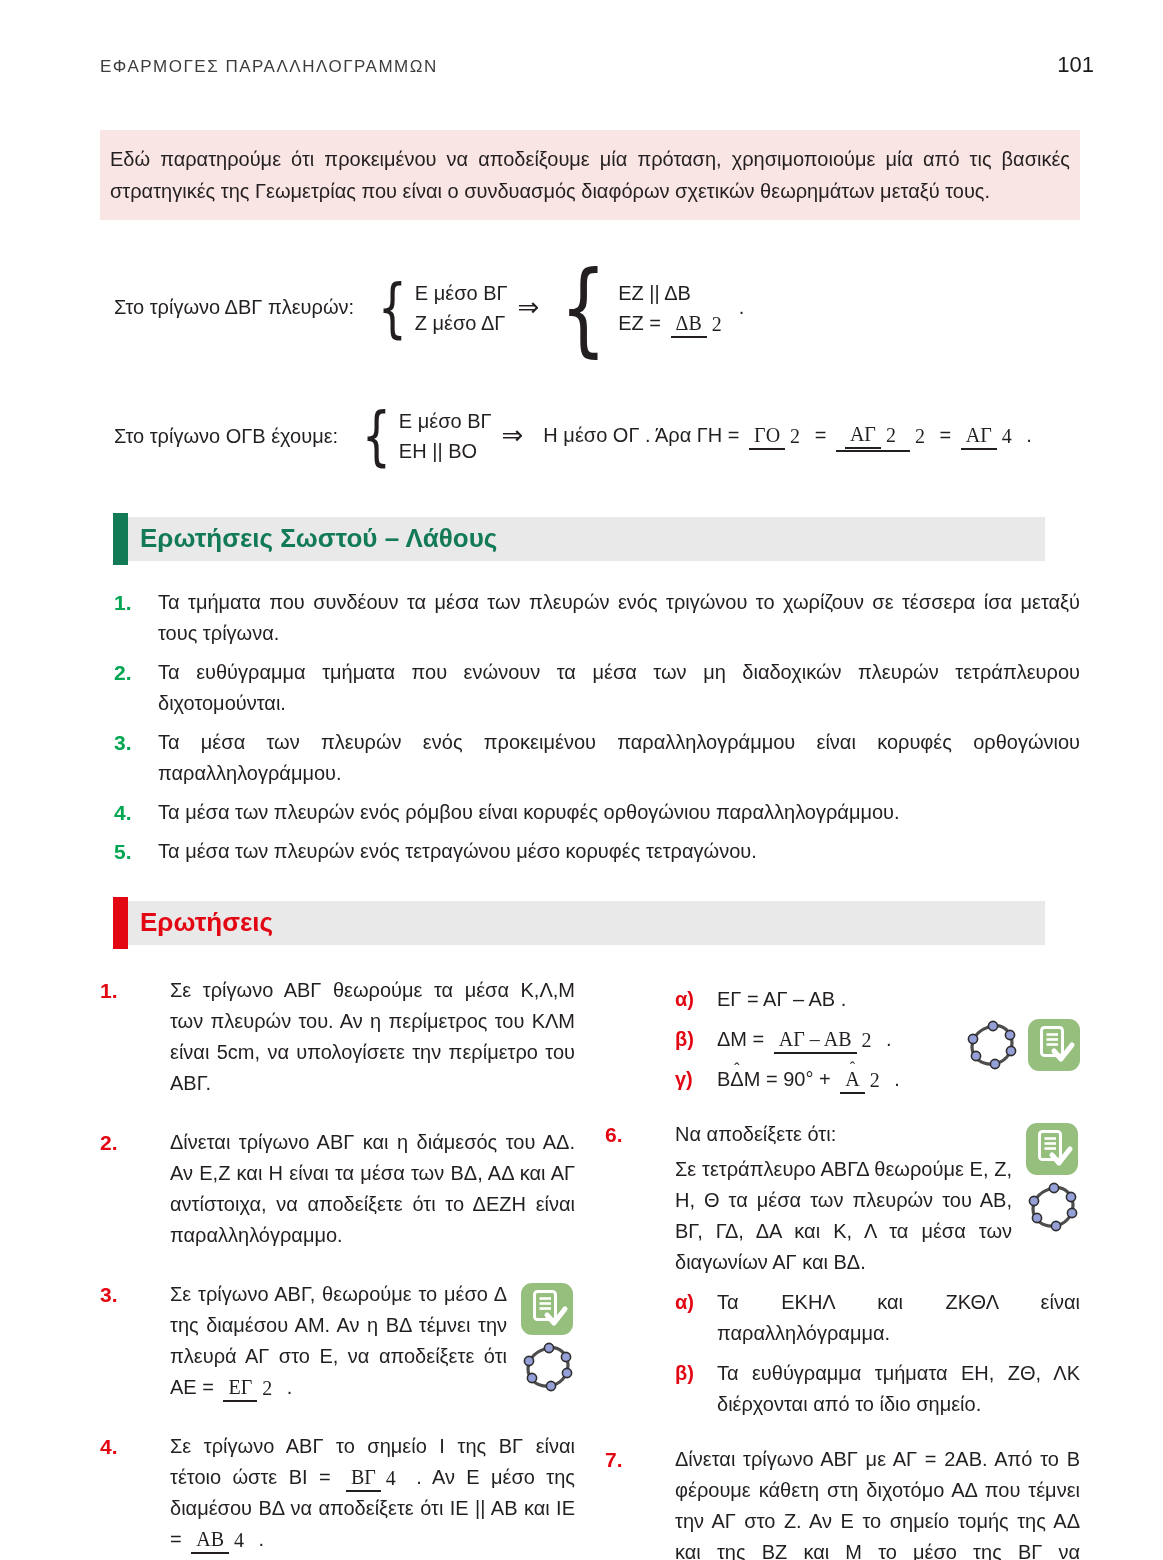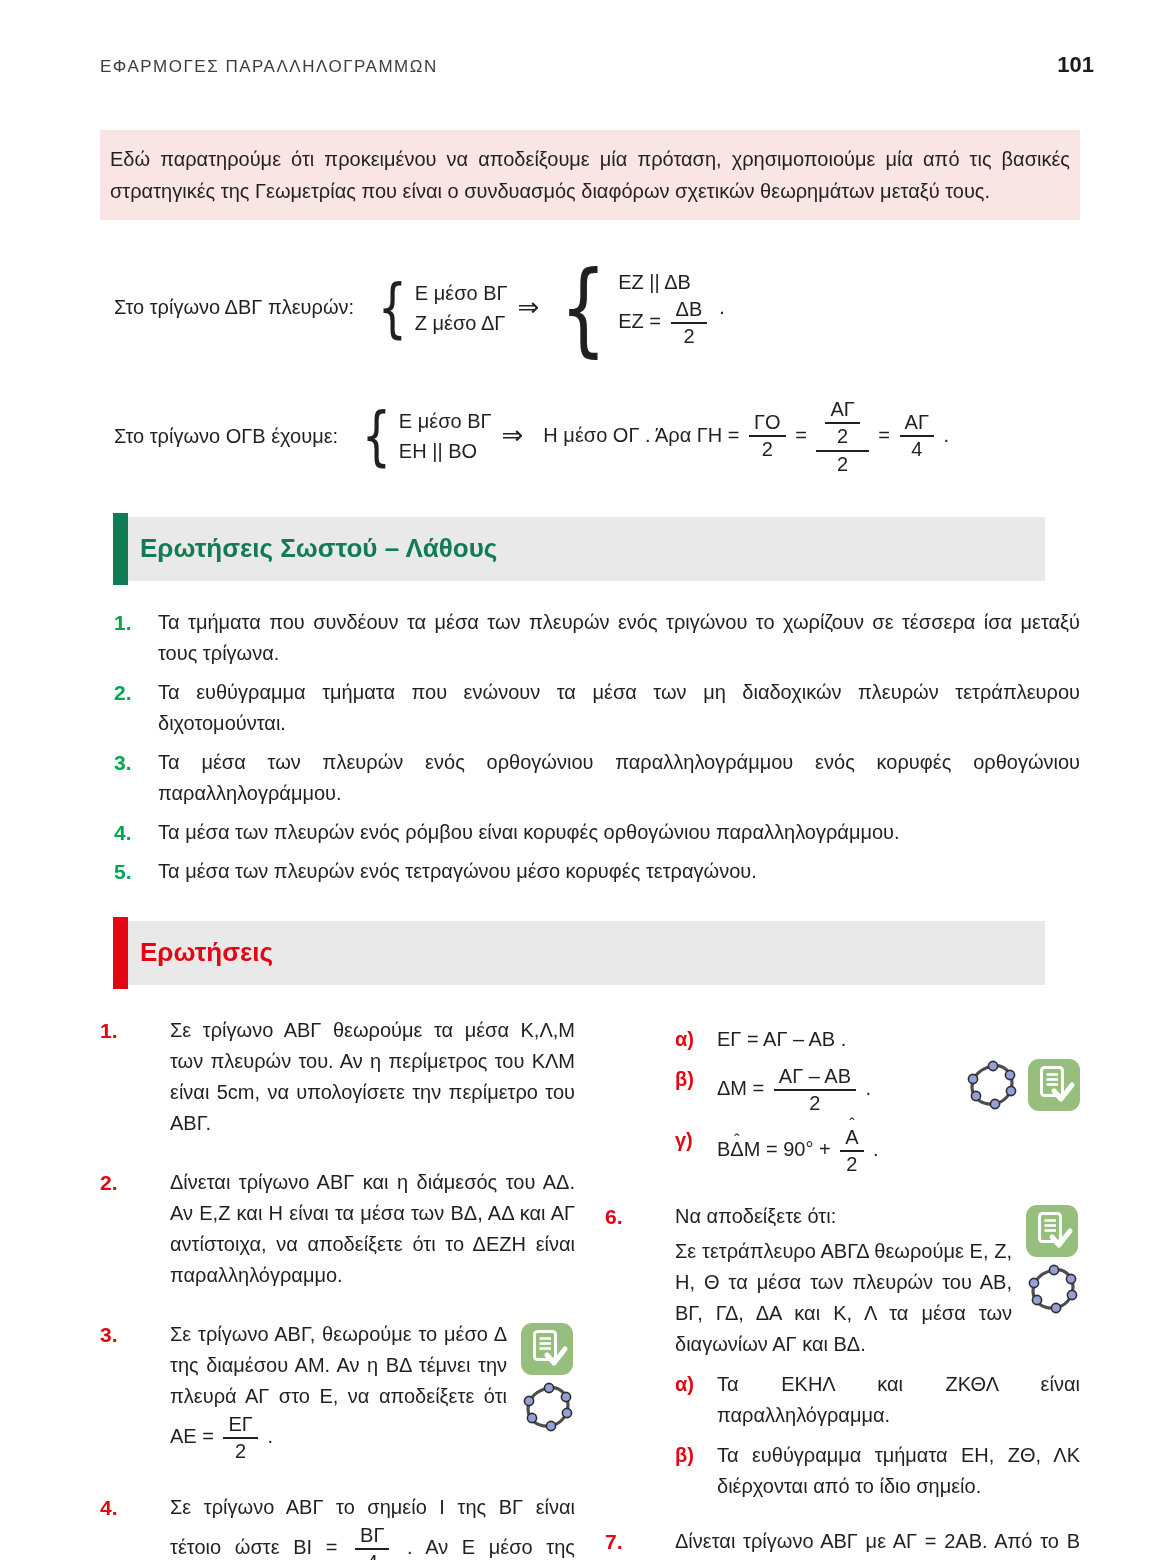--- a/index.html
+++ b/index.html
@@ -15,21 +15,21 @@
   body{
     width:1163px;height:1560px;overflow:hidden;
     font-family:"Liberation Sans","DejaVu Sans",sans-serif;
     color:var(--ink);font-size:20px;
   }
   .page{padding:52px 83px 0 100px;}
 
   
   .header{display:flex;justify-content:space-between;align-items:baseline;margin-bottom:52px;}
   .running-title{font-size:17px;letter-spacing:1.5px;color:#3d3d3d;}
-  .page-number{font-size:22px;font-weight:bold;color:#1a1a1a;margin-right:-14px;}
+  .page-number{font-size:22px;font-weight:normal;color:#1a1a1a;margin-right:-14px;}
 
   
   .intro-box{
     background:var(--pink);padding:13px 10px;line-height:1.6;
     text-align:justify;margin-bottom:14px;width:100%;
   }
 
   
   .deriv{display:flex;align-items:center;margin:4px 0 8px 14px;line-height:1.45;}
   .dlabel{margin-right:16px;white-space:nowrap;}
@@ -38,29 +38,29 @@
   .b-med::before{font-size:64px;}
   .b-big::before{font-size:102px;}
   .sysl{display:flex;flex-direction:column;justify-content:center;}
   .sysl>div{line-height:30px;}
   .sysl.gap{}
   .arrow{font-size:26px;margin:0 10px;}
   .tail{margin-left:8px;}
   .result{margin-left:10px;}
 
   
-  .frac{display:inline-flex;flex-direction:column;align-items:center;vertical-align:middle;margin:0 4px;line-height:1.15;text-align:center;}
+  .frac{display:inline-flex;flex-direction:row;align-items:center;vertical-align:middle;margin:0 4px;line-height:1.15;text-align:center;font-family:Liberation Serif, serif;}
   .frac>.num{border-bottom:2px solid var(--ink);padding:1px 5px;}
   .frac>.den{padding:1px 5px;}
   .hat{position:relative;display:inline-block;}
   .hat::after{content:"ˆ";position:absolute;left:50%;transform:translateX(-50%);top:-0.58em;font-size:0.8em;}
 
   
   .section-head{
-    position:relative;background:var(--strip);height:64px;
+    position:relative;background:var(--strip);height:44px;
     display:flex;align-items:center;padding-left:27px;
     margin:34px 0 26px 13px;width:932px;
   }
   .section-head::before{content:"";position:absolute;left:0;top:-4px;bottom:-4px;width:15px;}
   .section-head.green::before{background:var(--green-dark);}
   .section-head.red::before{background:var(--red);}
   .shead-text{font-size:26px;font-weight:bold;}
   .section-head.green .shead-text{color:var(--green-dark);}
   .section-head.red .shead-text{color:var(--red);}
 
@@ -150,21 +150,21 @@
       <div class="tf-item">
         <span class="tf-num">1.</span>
         <span class="tf-text">Τα τμήματα που συνδέουν τα μέσα των πλευρών ενός τριγώνου το χωρίζουν σε τέσσερα ίσα μεταξύ τους τρίγωνα.</span>
       </div>
       <div class="tf-item">
         <span class="tf-num">2.</span>
         <span class="tf-text">Τα ευθύγραμμα τμήματα που ενώνουν τα μέσα των μη διαδοχικών πλευρών τετράπλευρου διχοτομούνται.</span>
       </div>
       <div class="tf-item">
         <span class="tf-num">3.</span>
-        <span class="tf-text">Τα μέσα των πλευρών ενός ορθογώνιου παραλληλογράμμου ενός κορυφές ορθογώνιου παραλληλογράμμου.</span>
+        <span class="tf-text">Τα μέσα των πλευρών ενός προκειμένου παραλληλογράμμου είναι κορυφές ορθογώνιου παραλληλογράμμου.</span>
       </div>
       <div class="tf-item">
         <span class="tf-num">4.</span>
         <span class="tf-text">Τα μέσα των πλευρών ενός ρόμβου είναι κορυφές ορθογώνιου παραλληλογράμμου.</span>
       </div>
       <div class="tf-item">
         <span class="tf-num">5.</span>
         <span class="tf-text">Τα μέσα των πλευρών ενός τετραγώνου μέσο κορυφές τετραγώνου.</span>
       </div>
     </div>

